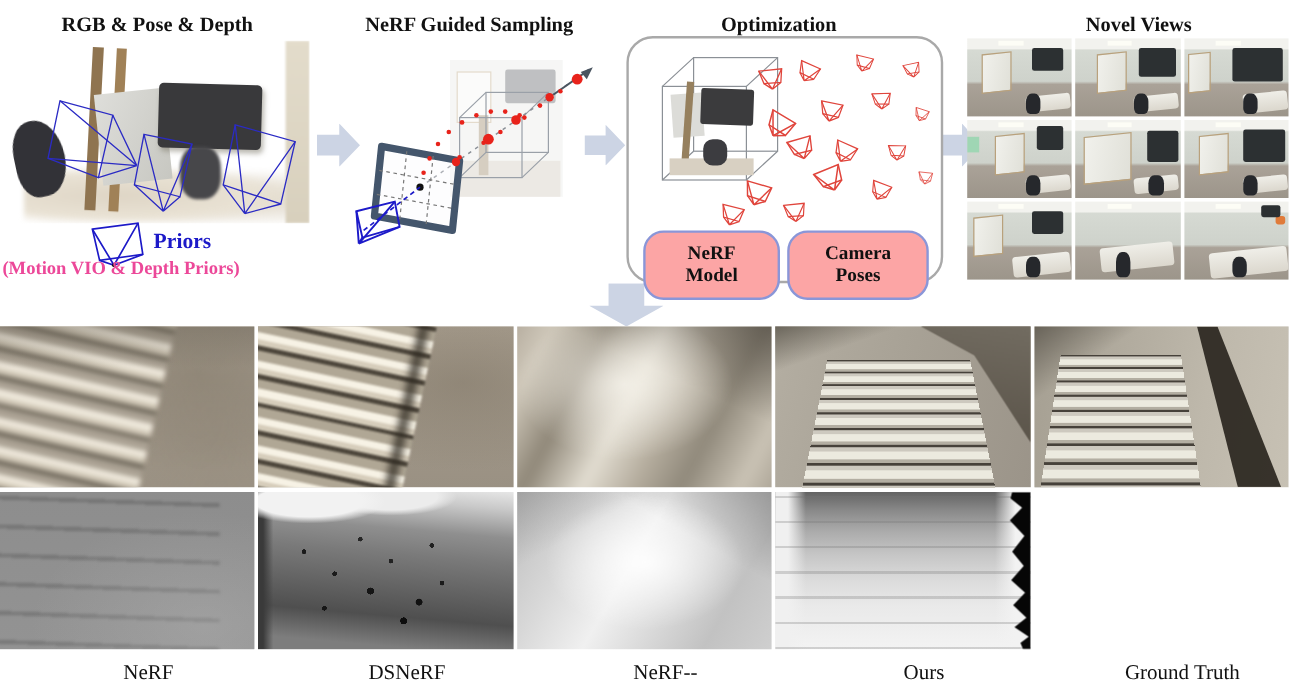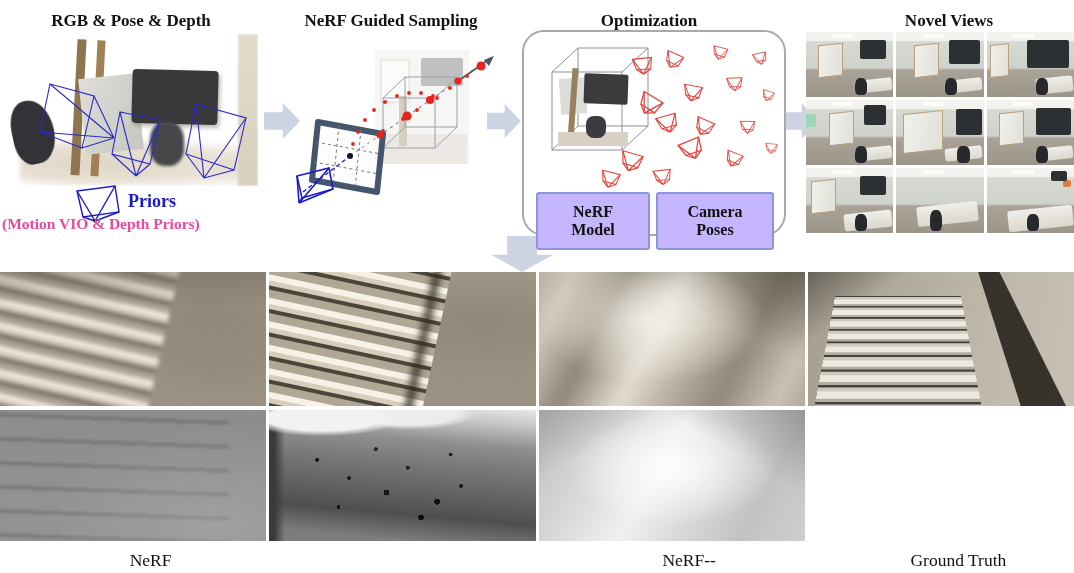--- a/index.html
+++ b/index.html
@@ -46,22 +46,22 @@
              font-size:15.5px;font-weight:bold;color:#ec4899;white-space:nowrap;}
 
   
   .scene2{position:absolute;left:295px;top:36px;width:215px;height:200px;}
   .scene2 svg{position:absolute;left:0;top:0;width:100%;height:100%;}
 
   
   .optbox{position:absolute;left:522px;top:30px;width:260px;height:202px;background:#fff;
           border:2px solid #a9a9a9;border-radius:22px;box-shadow:inset 0 0 0 3px #fff;}
   .optbox svg{position:absolute;left:0;top:0;width:100%;height:100%;}
-  .pill{position:absolute;top:160px;height:54px;background:#c4b5fd;border:2px solid #8a96d8;
-        border-radius:3px;display:flex;align-items:center;justify-content:center;text-align:center;
+  .pill{position:absolute;top:160px;height:54px;background:#fca5a5;border:2px solid #8a96d8;
+        border-radius:17px;display:flex;align-items:center;justify-content:center;text-align:center;
         font-weight:bold;font-size:16px;line-height:1.15;}
   .pill span{display:block;width:72px;}
   .pill1{left:12px;width:110px;}
   .pill2{left:132px;width:114px;}
 
   
   .novel-grid{position:absolute;left:806px;top:32px;width:268px;height:201px;display:grid;
               grid-template-columns:repeat(3,1fr);grid-template-rows:repeat(3,1fr);gap:3px;}
   .nv{position:relative;overflow:hidden;
       background:linear-gradient(180deg,#f2f2ee 0%,#f2f2ee 13%,#d6dad3 15%,#ced2cb 55%,#aaa298 59%,#9c958a 100%);}
@@ -408,26 +408,32 @@
 
   <div class="cmp-wrap">
       <div class="cmp-col">
         <div class="cmp-img rgb rgb-nerf"></div>
         <div class="cmp-img depth depth-nerf"></div>
         <div class="cmp-label">NeRF</div>
       </div>
       <div class="cmp-col">
         <div class="cmp-img rgb rgb-dsnerf"></div>
         <div class="cmp-img depth depth-dsnerf"></div>
+        <div class="cmp-label">DSNeRF</div>
       </div>
       <div class="cmp-col">
         <div class="cmp-img rgb rgb-nerfmm"></div>
         <div class="cmp-img depth depth-nerfmm"></div>
         <div class="cmp-label">NeRF--</div>
       </div>
       <div class="cmp-col">
+        <div class="cmp-img rgb rgb-ours"></div>
+        <div class="cmp-img depth depth-ours"></div>
+        <div class="cmp-label">Ours</div>
+      </div>
+      <div class="cmp-col">
         <div class="cmp-img rgb rgb-gt"></div>
         <div class="cmp-img depth depth-gt"></div>
         <div class="cmp-label">Ground Truth</div>
       </div>
     </div>
 
 </div>
 
 </body></html>

